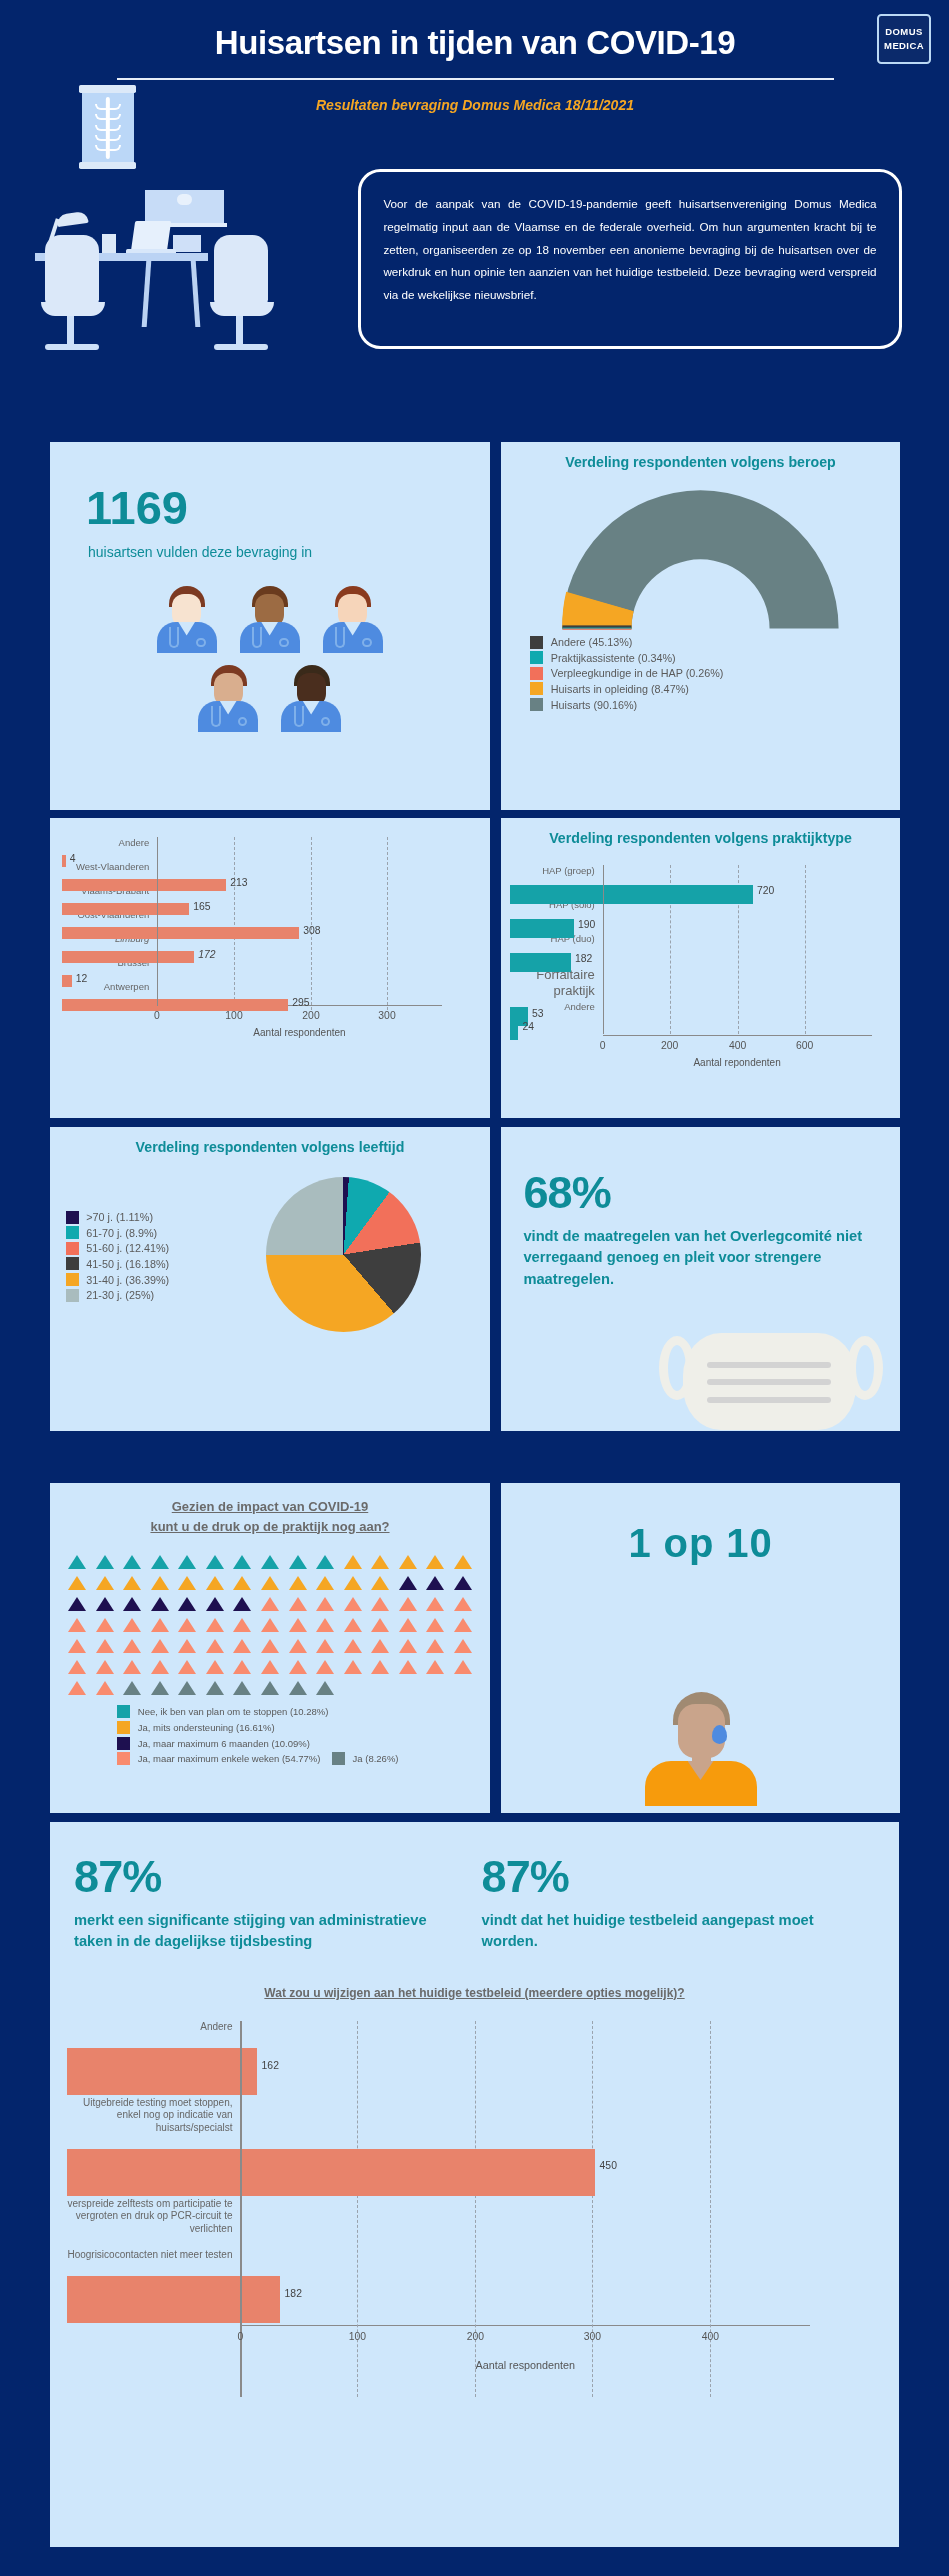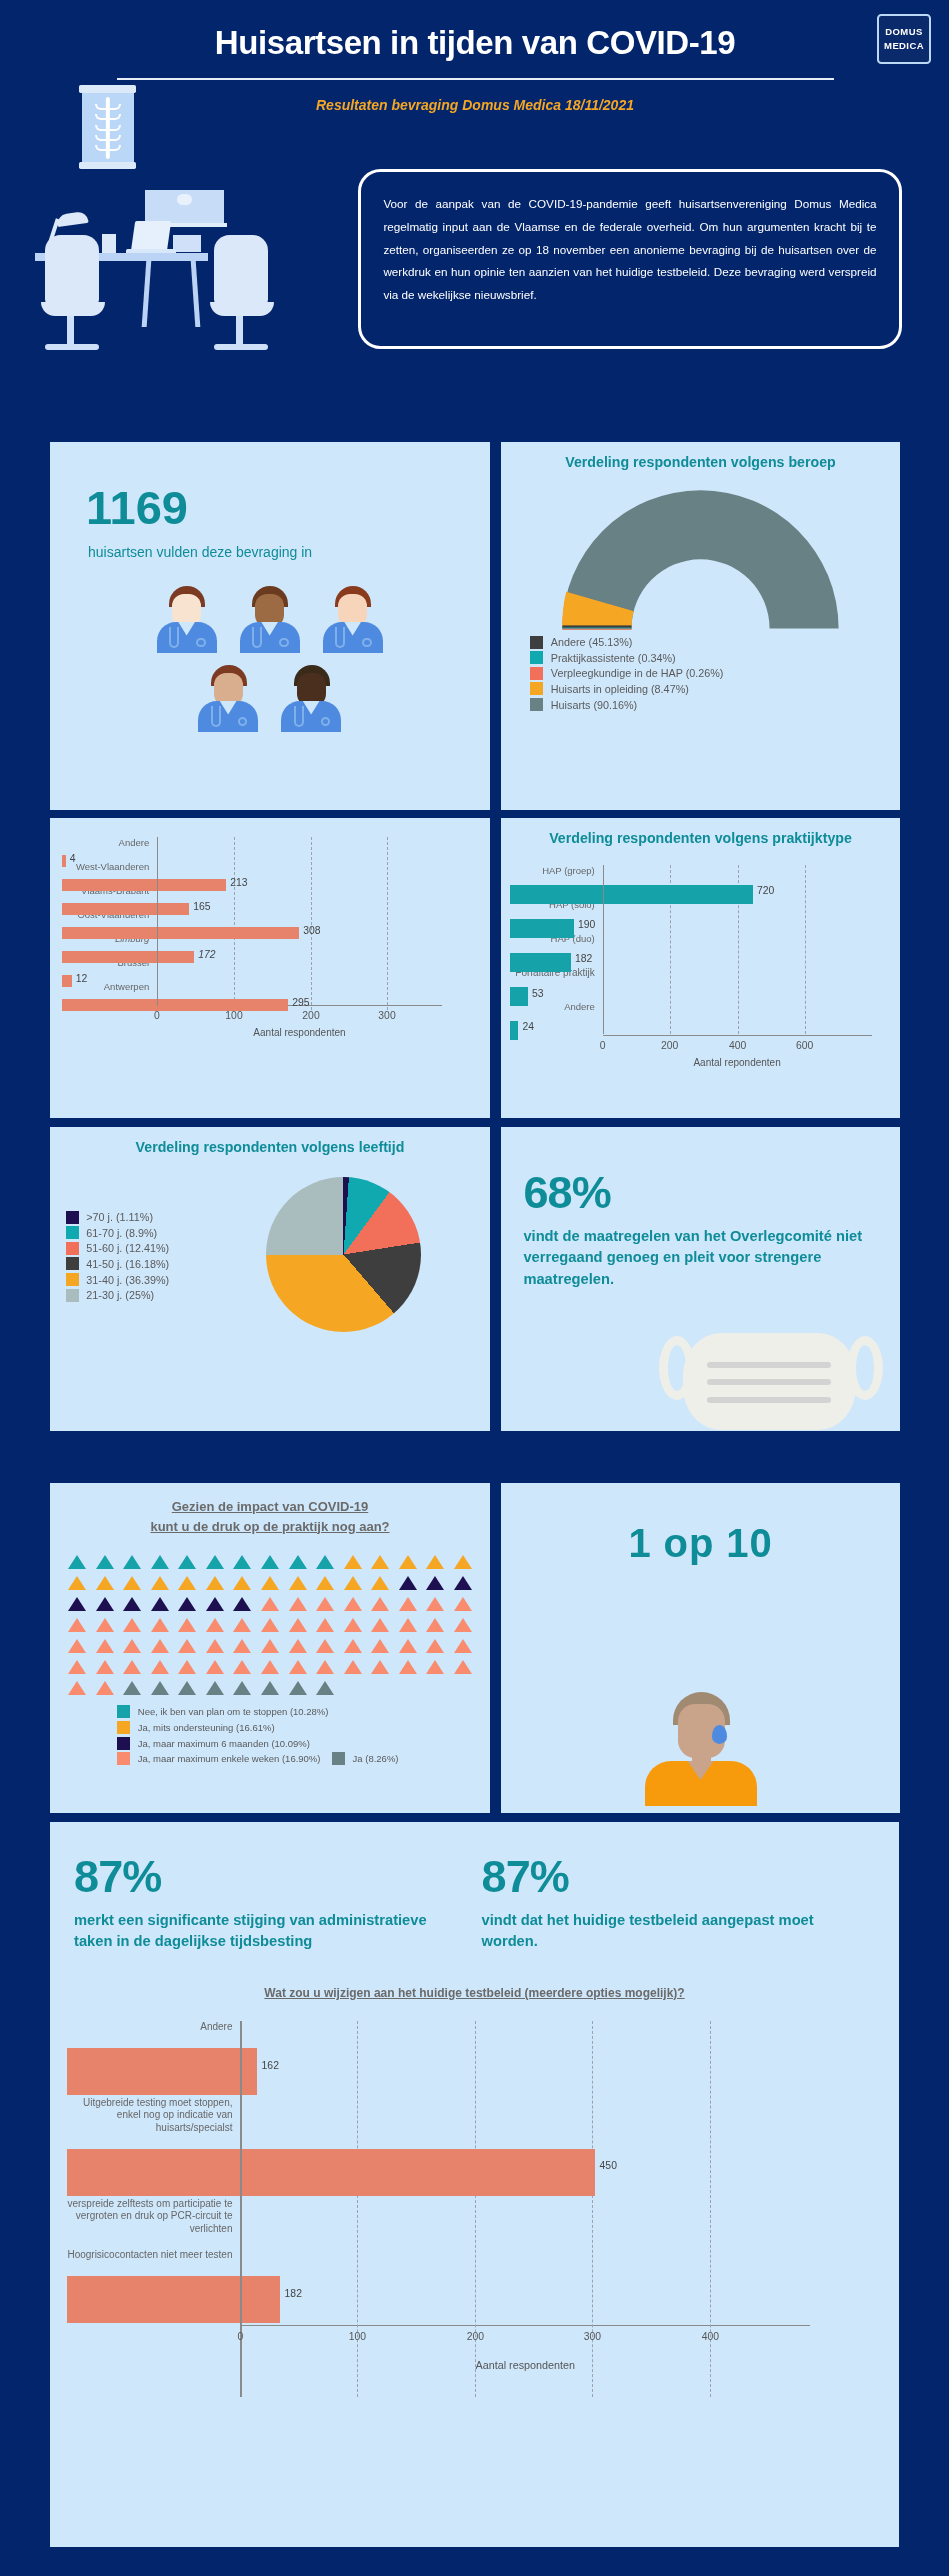--- a/index.html
+++ b/index.html
@@ -372,21 +372,21 @@
           </div>
         </div>
         <div class="bc-row" style="height:34px;">
           <div class="bc-lab" style="width:93px;">HAP (duo)</div>
           <div class="bc-track" style="height:34px;">
             <div class="bc-bar" style="background:#15A2A8; width:61px; height:19px; margin-top:7.8px;"></div>
             <div class="bc-val" style="left:61px;">182</div>
           </div>
         </div>
         <div class="bc-row" style="height:34px;">
-          <div class="bc-lab" style="width:93px; font-size:10px;">Forfaitaire praktijk</div>
+          <div class="bc-lab" style="width:93px; font-size:13px;">Forfaitaire praktijk</div>
           <div class="bc-track" style="height:34px;">
             <div class="bc-bar" style="background:#15A2A8; width:18px; height:19px; margin-top:7.8px;"></div>
             <div class="bc-val" style="left:18px;">53</div>
           </div>
         </div>
         <div class="bc-row" style="height:34px;">
           <div class="bc-lab" style="width:93px;">Andere</div>
           <div class="bc-track" style="height:34px;">
             <div class="bc-bar" style="background:#15A2A8; width:8.6px; height:19px; margin-top:7.8px;"></div>
             <div class="bc-val" style="left:8.6px;">24</div>
@@ -778,21 +778,21 @@
       <div class="legend-item">
         <span class="sw" style="background:#F5A623"></span>
         <span class="legend-label" style="font-size:9.5px;">Ja, mits ondersteuning (16.61%)</span>
       </div>
       <div class="legend-item">
         <span class="sw" style="background:#1E1050"></span>
         <span class="legend-label" style="font-size:9.5px;">Ja, maar maximum 6 maanden (10.09%)</span>
       </div>
       <div class="legend-item">
         <span class="sw" style="background:#F98B6E"></span>
-        <span class="legend-label" style="font-size:9.5px;">Ja, maar maximum enkele weken (16.90%)</span>
+        <span class="legend-label" style="font-size:9.5px;">Ja, maar maximum enkele weken (54.77%)</span>
         <span class="sw" style="background:#688184; margin-left:3.5px;"></span>
         <span class="legend-label" style="font-size:9.5px;">Ja (8.26%)</span>
       </div>
     </div>
   </div>
 
   <div class="panel" style="left:501px; top:1483px; width:399px; height:330px; position:absolute; overflow:hidden;">
     <div style="text-align:center; padding-top:38px; font-size:40px; font-weight:bold; color:#0E8C98; letter-spacing:0.9px;">1 op 10</div>
     <div class="sadperson">
       <div class="hair"></div>

